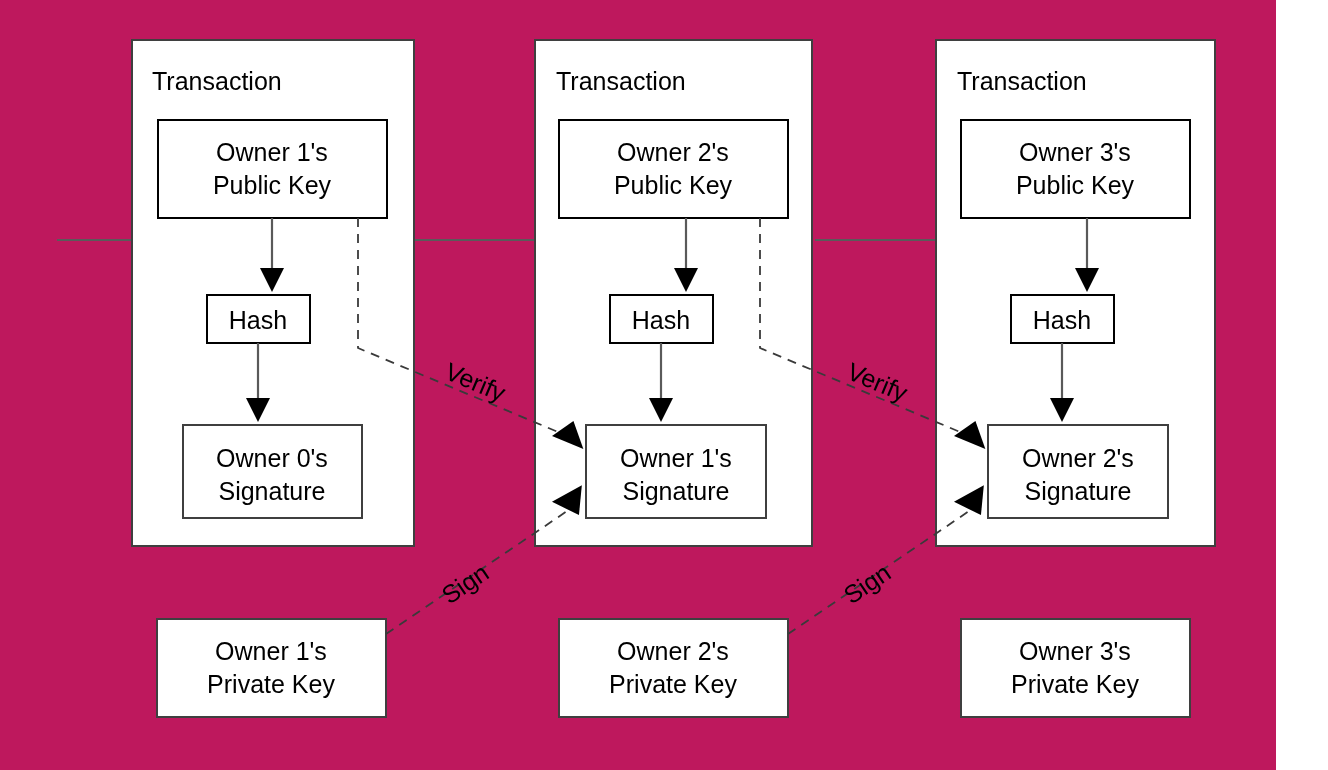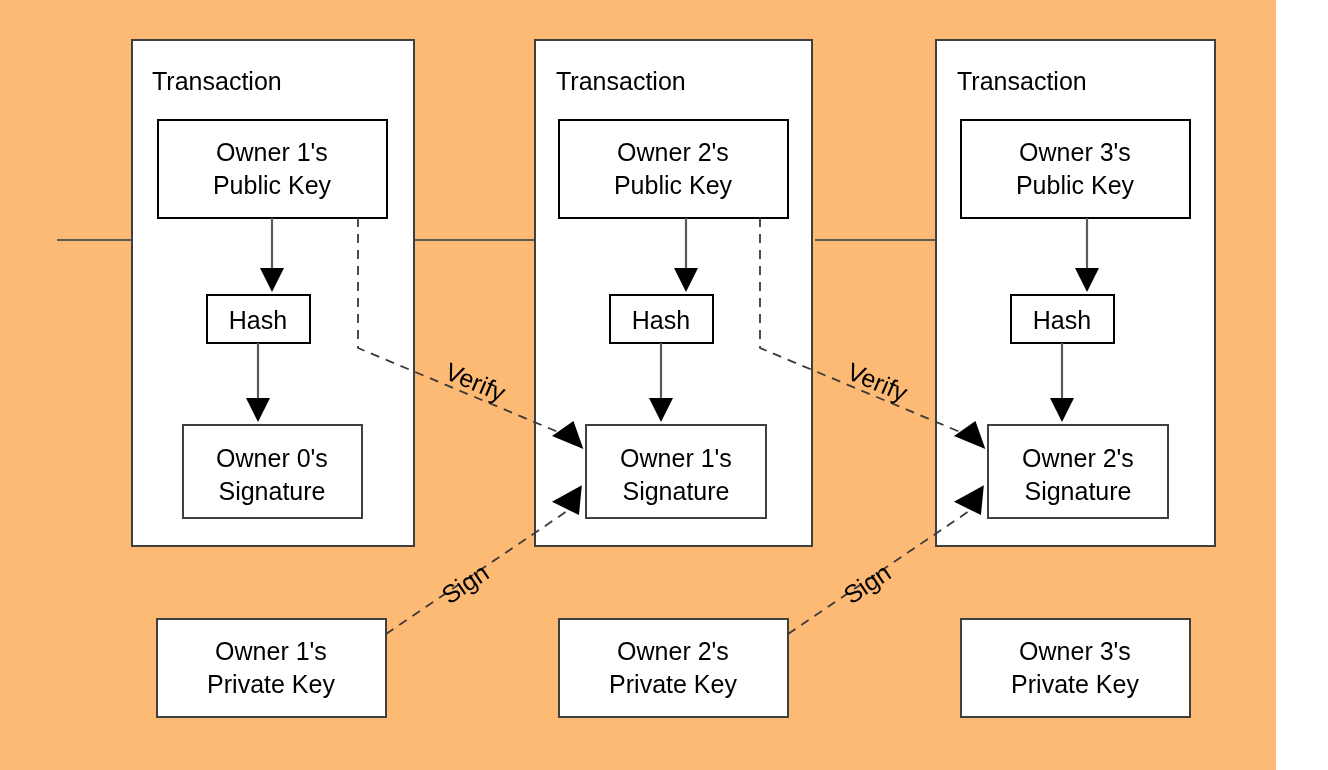--- a/index.html
+++ b/index.html
@@ -4,21 +4,21 @@
 <style>
   html, body {
     margin: 0;
     padding: 0;
     background: #ffffff;
   }
   #canvas {
     position: relative;
     width: 1276px;
     height: 770px;
-    background: #fdba74;
+    background: #be185d;
     font-family: "Liberation Sans", sans-serif;
   }
   svg#diagram {
     position: absolute;
     left: 0;
     top: 0;
     width: 1328px;
     height: 770px;
     display: block;
   }

